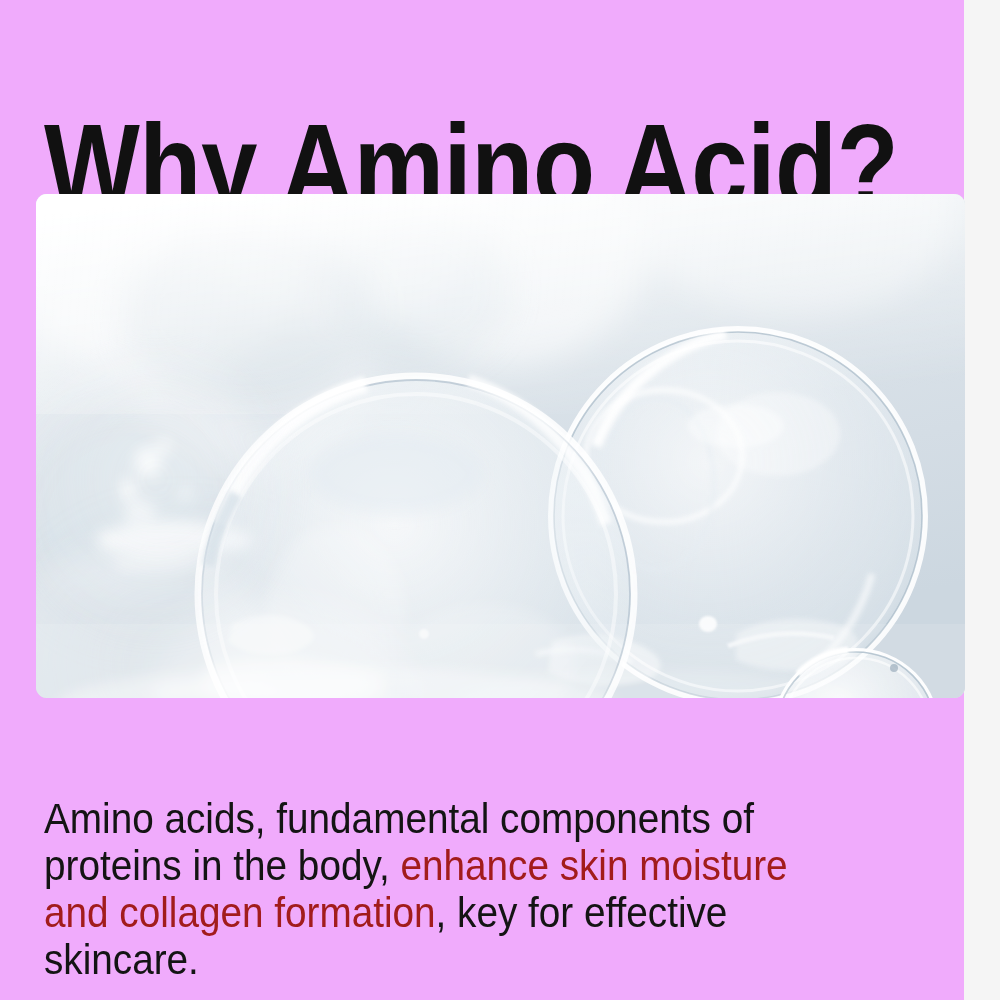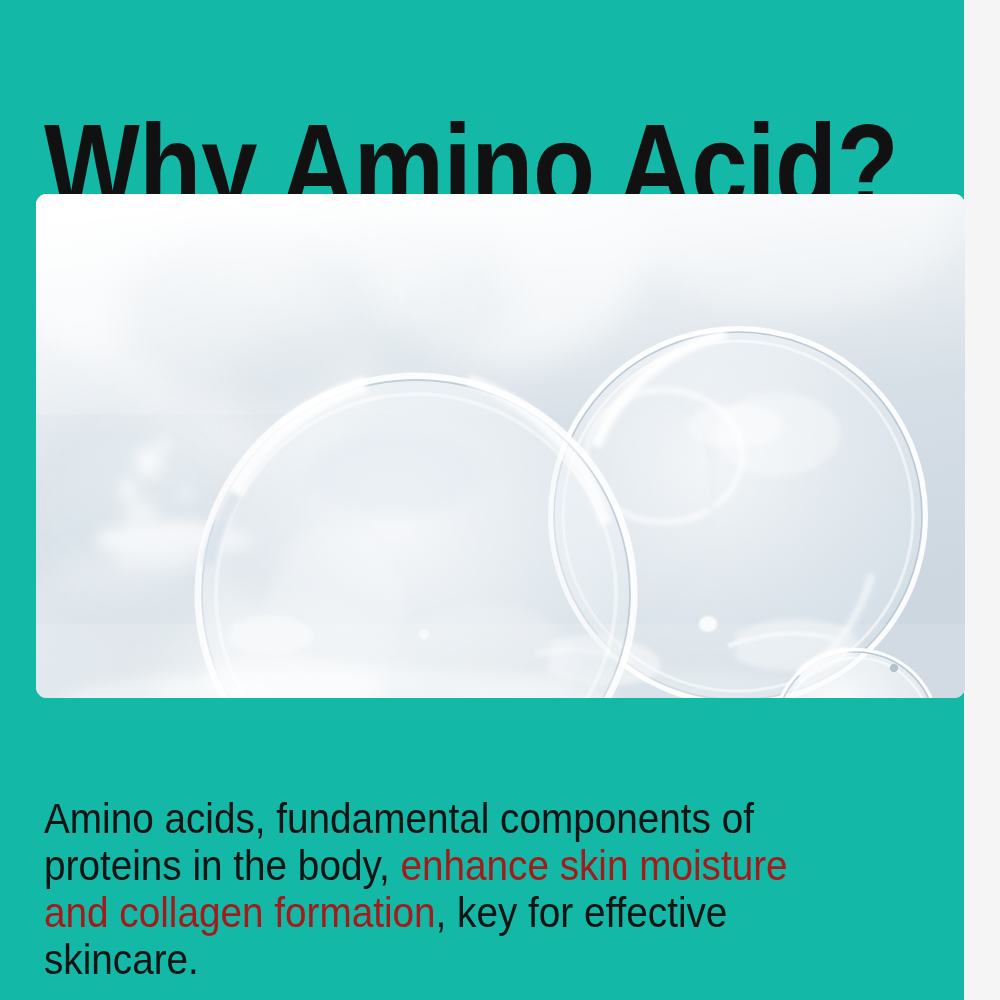--- a/index.html
+++ b/index.html
@@ -12,21 +12,21 @@
     height: 1000px;
     background: #f5f5f5;
     font-family: "Liberation Sans", sans-serif;
     overflow: hidden;
   }
 
   .page {
     position: relative;
     width: 964px;
     height: 1000px;
-    background: #14b8a6;
+    background: #f0abfc;
     box-sizing: border-box;
   }
 
   
   .headline {
     position: absolute;
     left: 44px;
     top: 28px;
     width: 920px;
     font-family: "Liberation Sans Narrow", "Liberation Sans", sans-serif;

